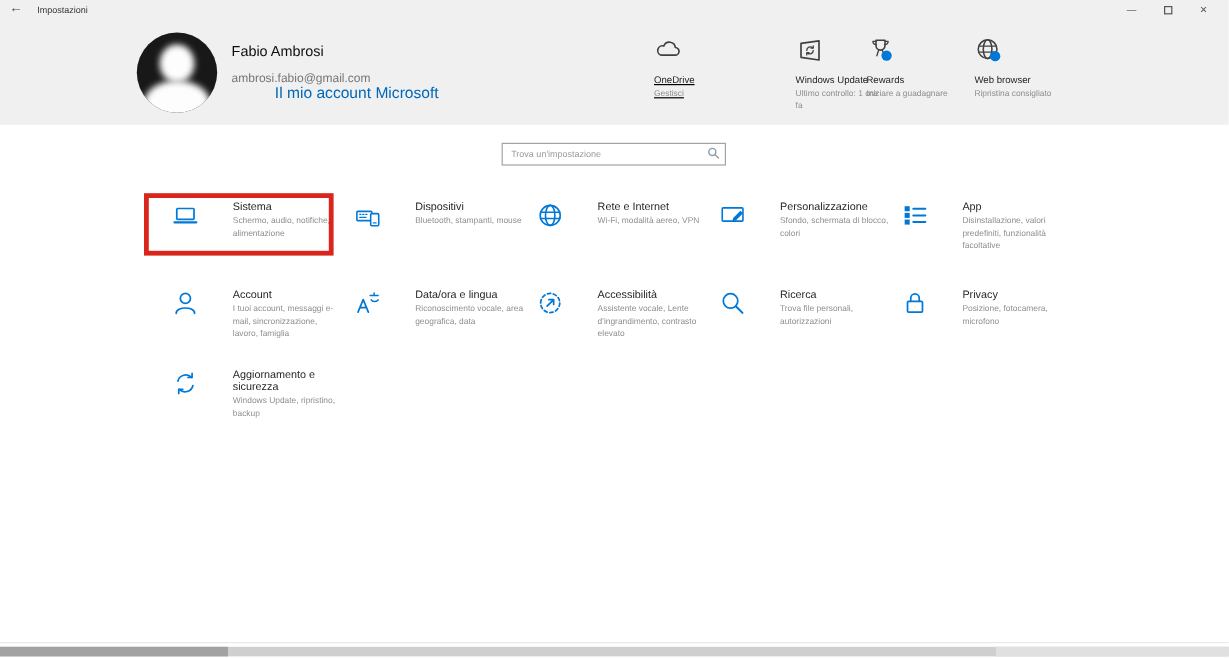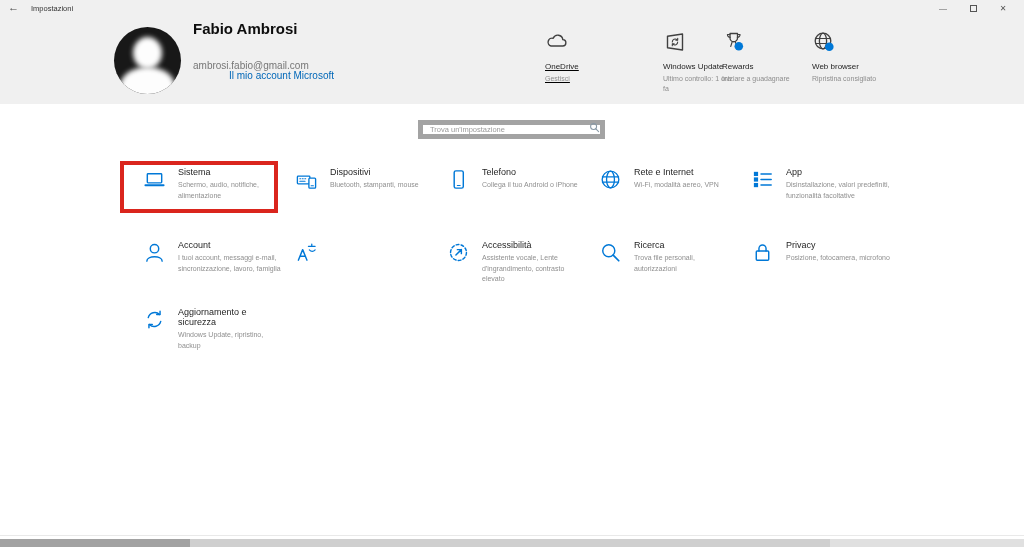--- a/index.html
+++ b/index.html
@@ -17,43 +17,43 @@
              font-size:8px; color:#555; cursor:pointer; }
   .max-glyph { display:inline-block; width:7px; height:7px; border:1px solid #555; }
 
   
   .avatar { position:absolute; left:114px; top:27px; width:67px; height:67px; border-radius:50%;
             background:#181818; overflow:hidden; }
   .avatar .head { position:absolute; left:19px; top:10px; width:29px; height:32px; border-radius:50%;
                   background:#fdfdfd; filter:blur(2.5px); }
   .avatar .body { position:absolute; left:6px; top:40px; width:55px; height:38px; border-radius:50%;
                   background:#fdfdfd; filter:blur(2.5px); }
-  .profile-name { position:absolute; left:193px; top:20px; font-size:15px; font-weight:bold; color:#0d0d0d; }
+  .profile-name { position:absolute; left:193px; top:36px; font-size:12px; font-weight:normal; color:#0d0d0d; }
   .profile-email { position:absolute; left:193px; top:60px; font-size:10px; color:#767676; }
-  .profile-link { position:absolute; left:193px; top:70px; font-size:10px; color:#0067b8; cursor:pointer;padding-left:36px; }
+  .profile-link { position:absolute; left:193px; top:70px; font-size:13px; color:#0067b8; cursor:pointer;padding-left:36px; }
 
   
   .quick { position:absolute; top:30px; width:92px; }
   .quick .qicon { height:28px; display:flex; align-items:flex-start; }
   .quick .qlabel { font-size:8px; color:#1f1f1f; margin-top:4px; }
   .quick .qstatus { font-size:7px; color:#8d8d8d; line-height:1.45; margin-top:3px; width:72px; }
   .q-onedrive { left:545px;text-decoration:underline; } .q-update { left:663px; } .q-rewards { left:722px; } .q-browser { left:812px; }
 
   
   .search-wrap { position:absolute; left:418px; top:118px; width:187px; height:19px; }
-  .search-wrap input { width:100%; height:100%; border:5px solid #a3a3a3; background:#fff;
+  .search-wrap input { width:100%; height:100%; border:1px solid #a3a3a3; background:#fff;
     font-size:7.5px; color:#444; padding:0 18px 0 7px; outline:none;
     font-family:"Liberation Sans", sans-serif; }
   .search-wrap input::placeholder { color:#9a9a9a; }
   .search-wrap .mag { position:absolute; right:5px; top:4px; }
 
   
   .grid { position:absolute; left:143px; top:167px; display:grid;
           grid-template-columns:repeat(5,152px); grid-template-rows:73px 67px auto; }
-  .tile { display:flex; gap:12px; cursor:pointer; padding-right:8px; }
+  .tile { display:flex; gap:28px; cursor:pointer; padding-right:8px; }
   .ticon { flex:none; width:23px; height:23px; margin-top:1px; }
   .tile-title { font-size:9px; color:#262626; margin-bottom:3px; }
   .tile-sub { font-size:7px; color:#8f8f8f; line-height:1.5; max-width:104px; }
 
   .highlight-box { position:absolute; left:120px; top:161px; width:158px; height:52px;
                    border:4px solid #da251d; pointer-events:none; z-index:5; }
 
   
   .hr-line { position:absolute; left:0; top:535px; width:1024px; height:1px; background:#e9e9e9; }
   .scrollbar { position:absolute; left:0; bottom:1px; width:1024px; height:8px; background:#cfcfcf; }
@@ -173,47 +173,47 @@
           <rect x="14.5" y="10.5" width="7" height="10.5" rx="1" fill="#ffffff"></rect>
           <path d="M16.8 18.6h2.4" stroke-width="1.1"></path>
         </svg>
       </span>
       <div>
           <div class="tile-title">Dispositivi</div>
            <div class="tile-sub">Bluetooth, stampanti, mouse</div>
         </div>
     </div>
 
-    <div class="tile">
-      <span class="ticon">
-        <svg width="23" height="23" viewBox="0 0 24 24" fill="none" stroke="#0078d7" stroke-width="1.5" stroke-linecap="round" stroke-linejoin="round">
-          <rect x="7.5" y="3" width="9.5" height="18" rx="1.8"></rect>
-            <path d="M10.8 18.3h2.9" stroke-width="1.2"></path>
-        </svg>
-      </span>
-      <div>
-          <div class="tile-title">Telefono</div>
-           <div class="tile-sub">Collega il tuo Android o iPhone</div>
-        </div>
-    </div>
 
     <div class="tile">
       <span class="ticon">
         <svg width="23" height="23" viewBox="0 0 24 24" fill="none" stroke="#0078d7" stroke-width="1.4" stroke-linecap="round" stroke-linejoin="round">
           <circle cx="12" cy="12" r="8.7"></circle>
             <ellipse cx="12" cy="12" rx="4.1" ry="8.7"></ellipse>
           <path d="M3.5 9.3h17M3.5 14.7h17" stroke-width="1.2"></path>
         </svg>
       </span>
       <div>
           <div class="tile-title">Rete e Internet</div>
            <div class="tile-sub">Wi-Fi, modalità aereo, VPN</div>
         </div>
     </div>
 
+    <div class="tile">
+      <span class="ticon">
+        <svg width="23" height="23" viewBox="0 0 24 24" fill="none" stroke="#0078d7" stroke-width="1.4" stroke-linecap="round" stroke-linejoin="round">
+          <rect x="3" y="5.5" width="18" height="11.5" rx="0.8"></rect>
+          <path d="M12.5 14.2l6.3-6.3 2.3 2.3-6.3 6.3-3 .7z" fill="#0078d7" stroke="none"></path>
+        </svg>
+      </span>
+      <div>
+          <div class="tile-title">Personalizzazione</div>
+           <div class="tile-sub">Sfondo, schermata di blocco, colori</div>
+        </div>
+    </div>
 
     <div class="tile">
       <span class="ticon">
         <svg width="23" height="23" viewBox="0 0 24 24" fill="none" stroke="#0078d7" stroke-width="1.7" stroke-linecap="round">
           <rect x="3" y="4" width="4.4" height="4.4" fill="#0078d7" stroke="none"></rect>
             <path d="M10.5 6.2H21"></path>
           <rect x="3" y="9.8" width="4.4" height="4.4" fill="#0078d7" stroke="none"></rect>
             <path d="M10.5 12H21"></path>
           <rect x="3" y="15.6" width="4.4" height="4.4" fill="#0078d7" stroke="none"></rect>
             <path d="M10.5 17.8H21"></path>
@@ -238,20 +238,24 @@
         </div>
     </div>
 
     <div class="tile">
       <span class="ticon">
         <svg width="23" height="23" viewBox="0 0 24 24" fill="none" stroke="#0078d7" stroke-width="1.5" stroke-linecap="round" stroke-linejoin="round">
           <path d="M3.5 20L8 9l4.5 11M5.2 16h5.6"></path>
           <path d="M14 5.5h7M17.5 3.2v2.3M15 9.3c1.8 1.9 4.2 1.9 6 0" stroke-width="1.3"></path>
         </svg>
       </span>
+      <div>
+          <div class="tile-title">Data/ora e lingua</div>
+           <div class="tile-sub">Riconoscimento vocale, area geografica, data</div>
+        </div>
     </div>
 
 
     <div class="tile">
       <span class="ticon">
         <svg width="23" height="23" viewBox="0 0 24 24" fill="none" stroke="#0078d7" stroke-width="1.5" stroke-linecap="round" stroke-linejoin="round">
           <circle cx="12" cy="12" r="8.3" stroke-dasharray="2.9 2.3"></circle>
           <path d="M9.3 14.7L15 9M15 9h-4.2M15 9v4.2"></path>
         </svg>
       </span>

